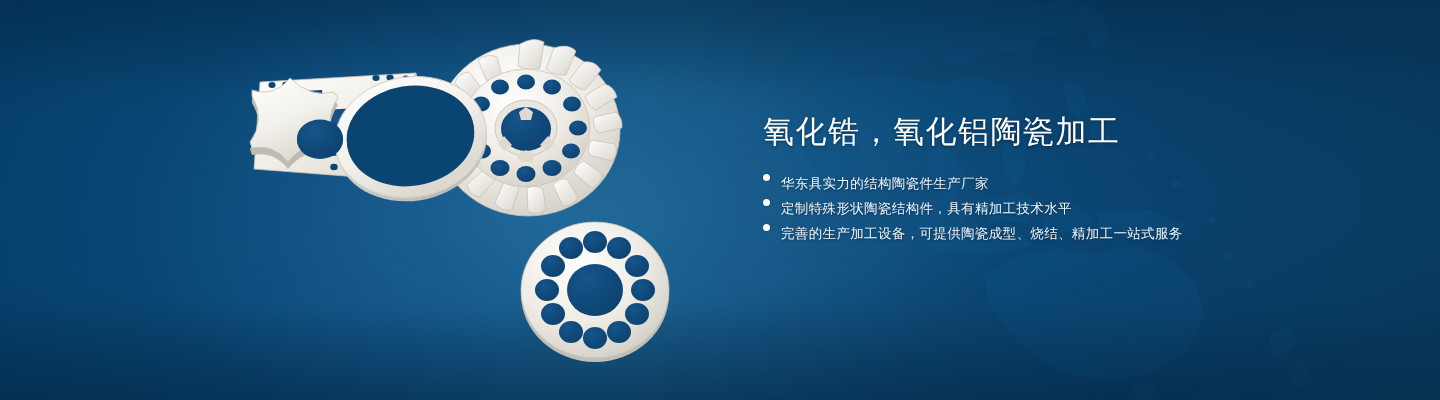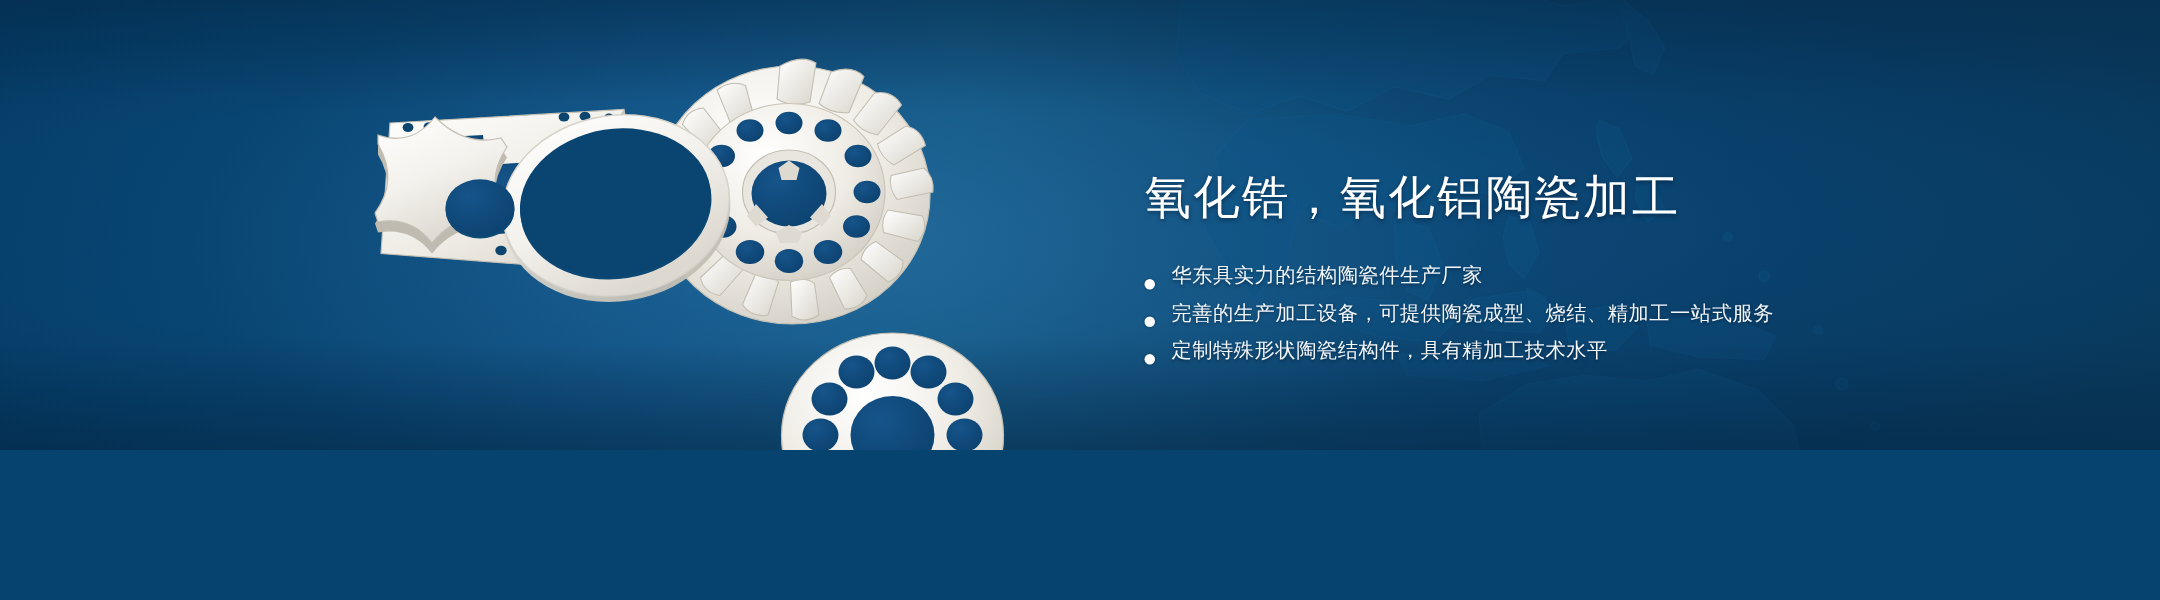--- a/index.html
+++ b/index.html
@@ -7,21 +7,21 @@
     padding: 0;
     background: #06436f;
   }
   body {
     font-family: "Liberation Sans", "DejaVu Sans", sans-serif;
   }
 
   .banner {
     position: relative;
     width: 1440px;
-    height: 300px;
+    height: 400px;
     overflow: hidden;
     background: #15803d;
   }
 
   
   .bg-base {
     position: absolute;
     inset: 0;
     background: linear-gradient(100deg,
         #053f6b 0%,
@@ -91,21 +91,21 @@
     text-shadow: 0 1px 3px rgba(0,22,45,0.55);
     white-space: nowrap;
   }
   .bullets {
     list-style: none;
     margin: 22px 0 0 0;
     padding: 0;
   }
   .bullet {
     display: flex;
-    align-items: flex-end;
+    align-items: flex-start;
     margin-bottom: 6px;
     min-height: 16px;
   }
   .bullet-dot {
     flex: 0 0 auto;
     width: 7px;
     height: 7px;
     border-radius: 50%;
     background: #ffffff;
     margin-right: 11px;
@@ -318,22 +318,22 @@
   <div class="copy">
     <h1 class="headline">氧化锆，氧化铝陶瓷加工</h1>
 
     <ul class="bullets">
       <li class="bullet">
         <span class="bullet-dot"></span>
         <span class="bullet-text">华东具实力的结构陶瓷件生产厂家</span>
       </li>
       <li class="bullet">
         <span class="bullet-dot"></span>
-        <span class="bullet-text">完善的生产加工设备，可提供陶瓷成型、烧结、精加工一站式服务</span>
+        <span class="bullet-text">定制特殊形状陶瓷结构件，具有精加工技术水平</span>
       </li>
       <li class="bullet">
         <span class="bullet-dot"></span>
-        <span class="bullet-text">定制特殊形状陶瓷结构件，具有精加工技术水平</span>
+        <span class="bullet-text">完善的生产加工设备，可提供陶瓷成型、烧结、精加工一站式服务</span>
       </li>
     </ul>
   </div>
 
 </div>
 
 </body></html>

